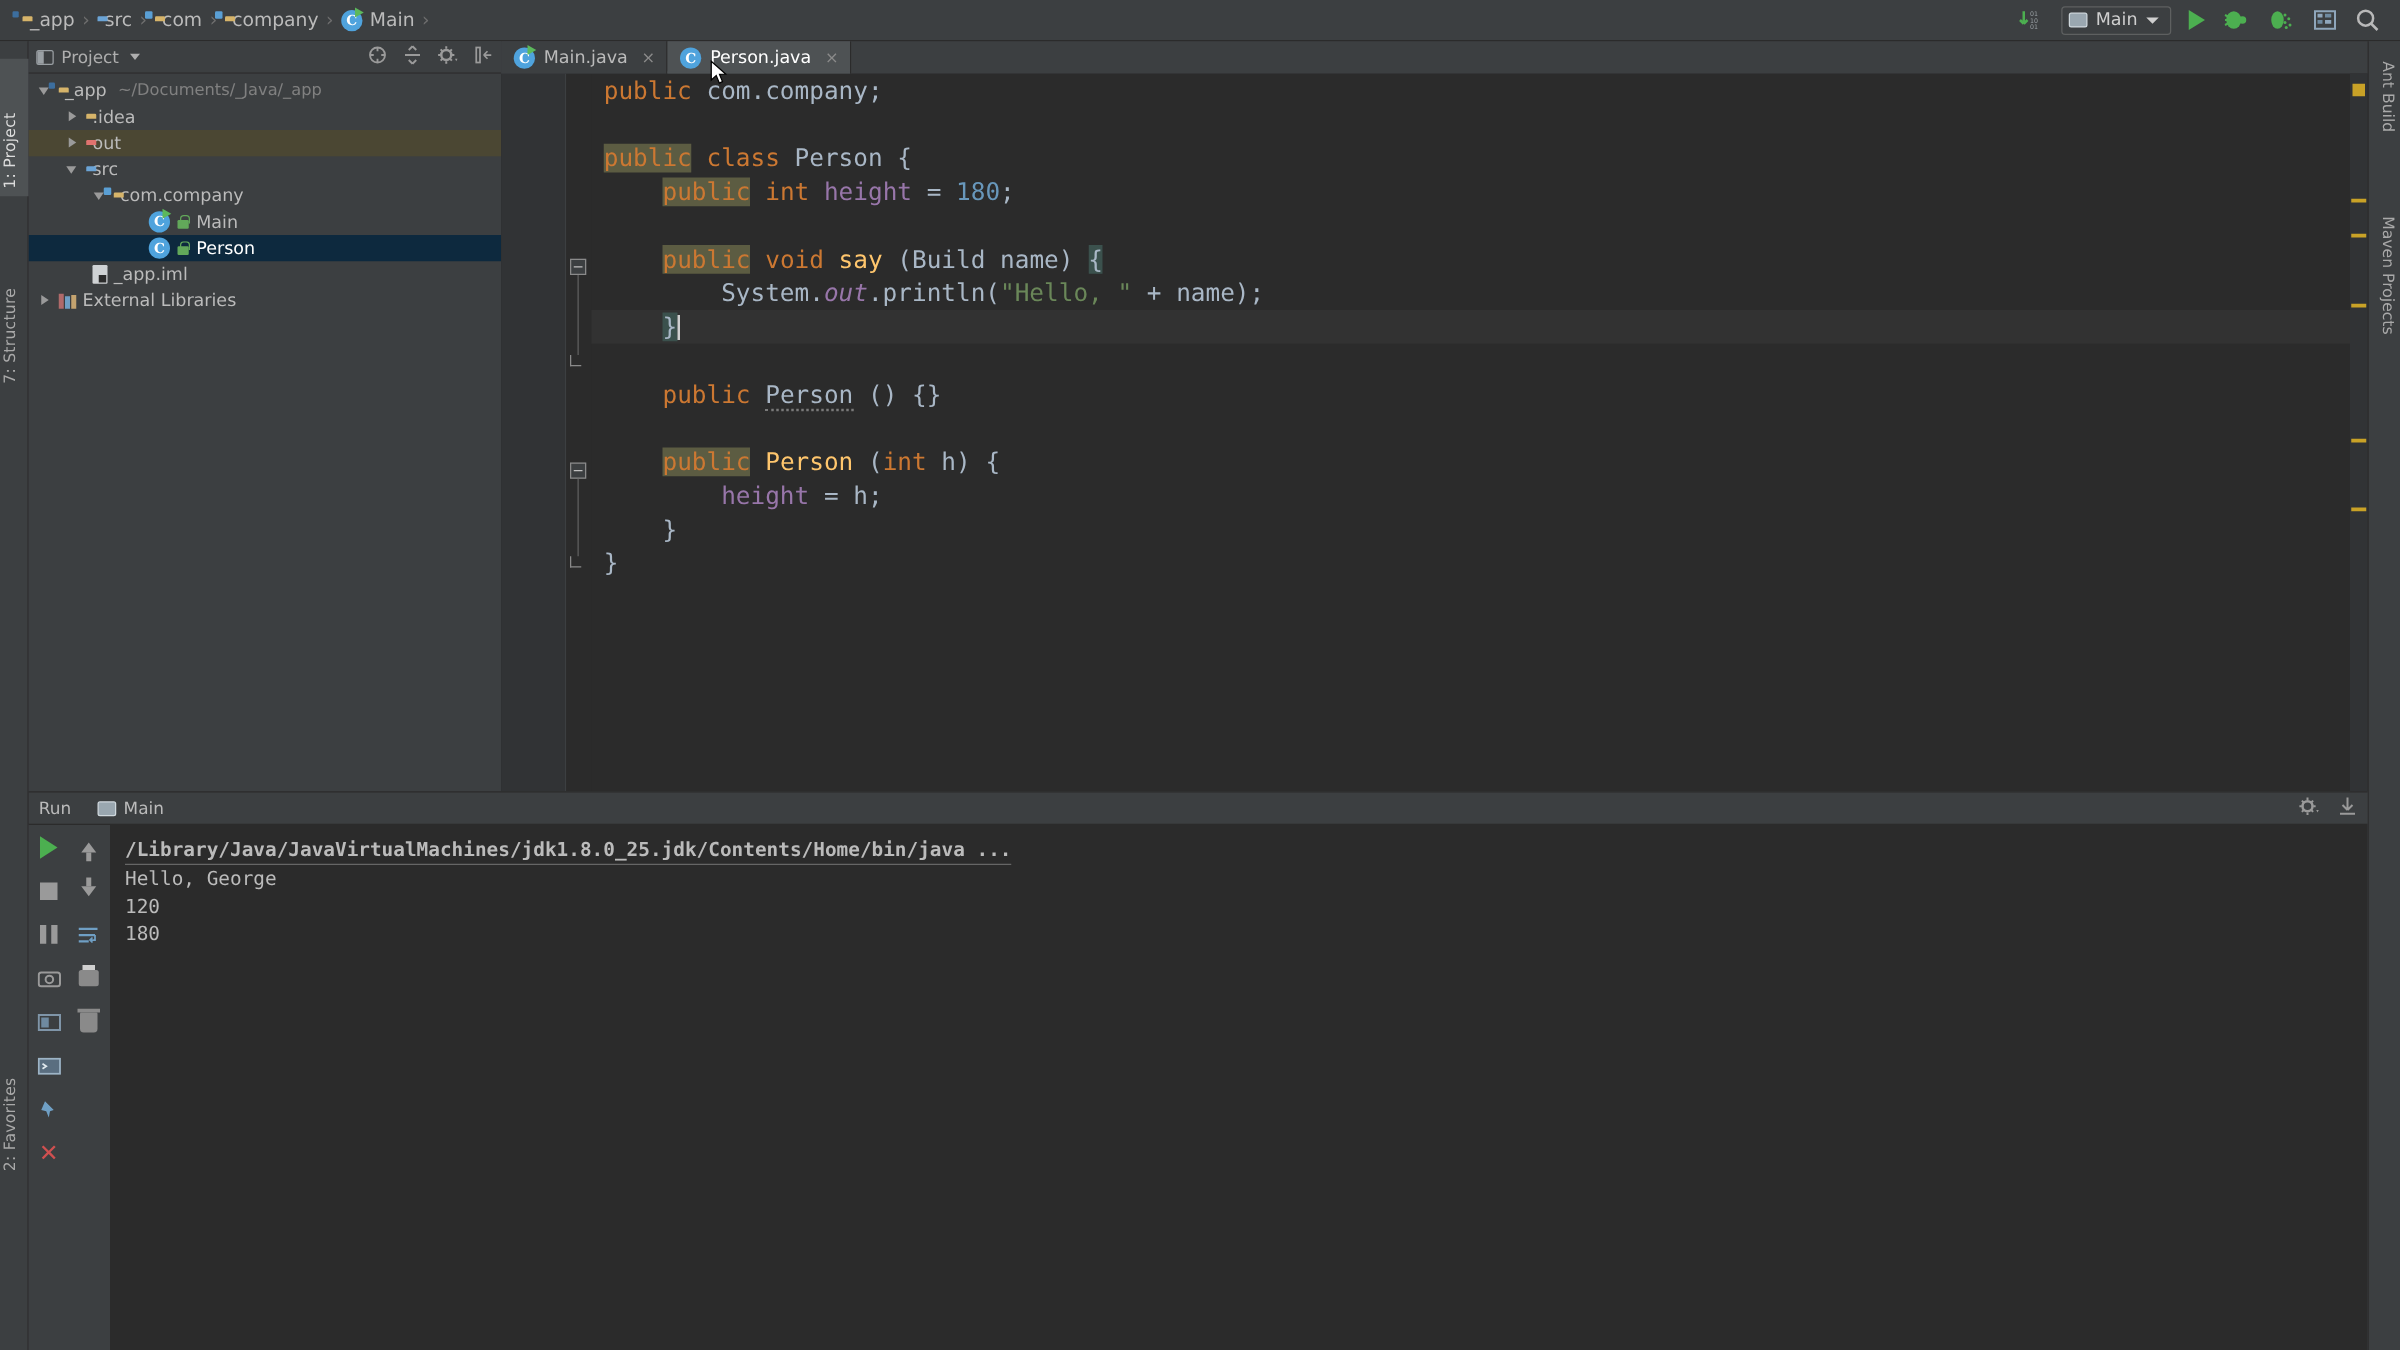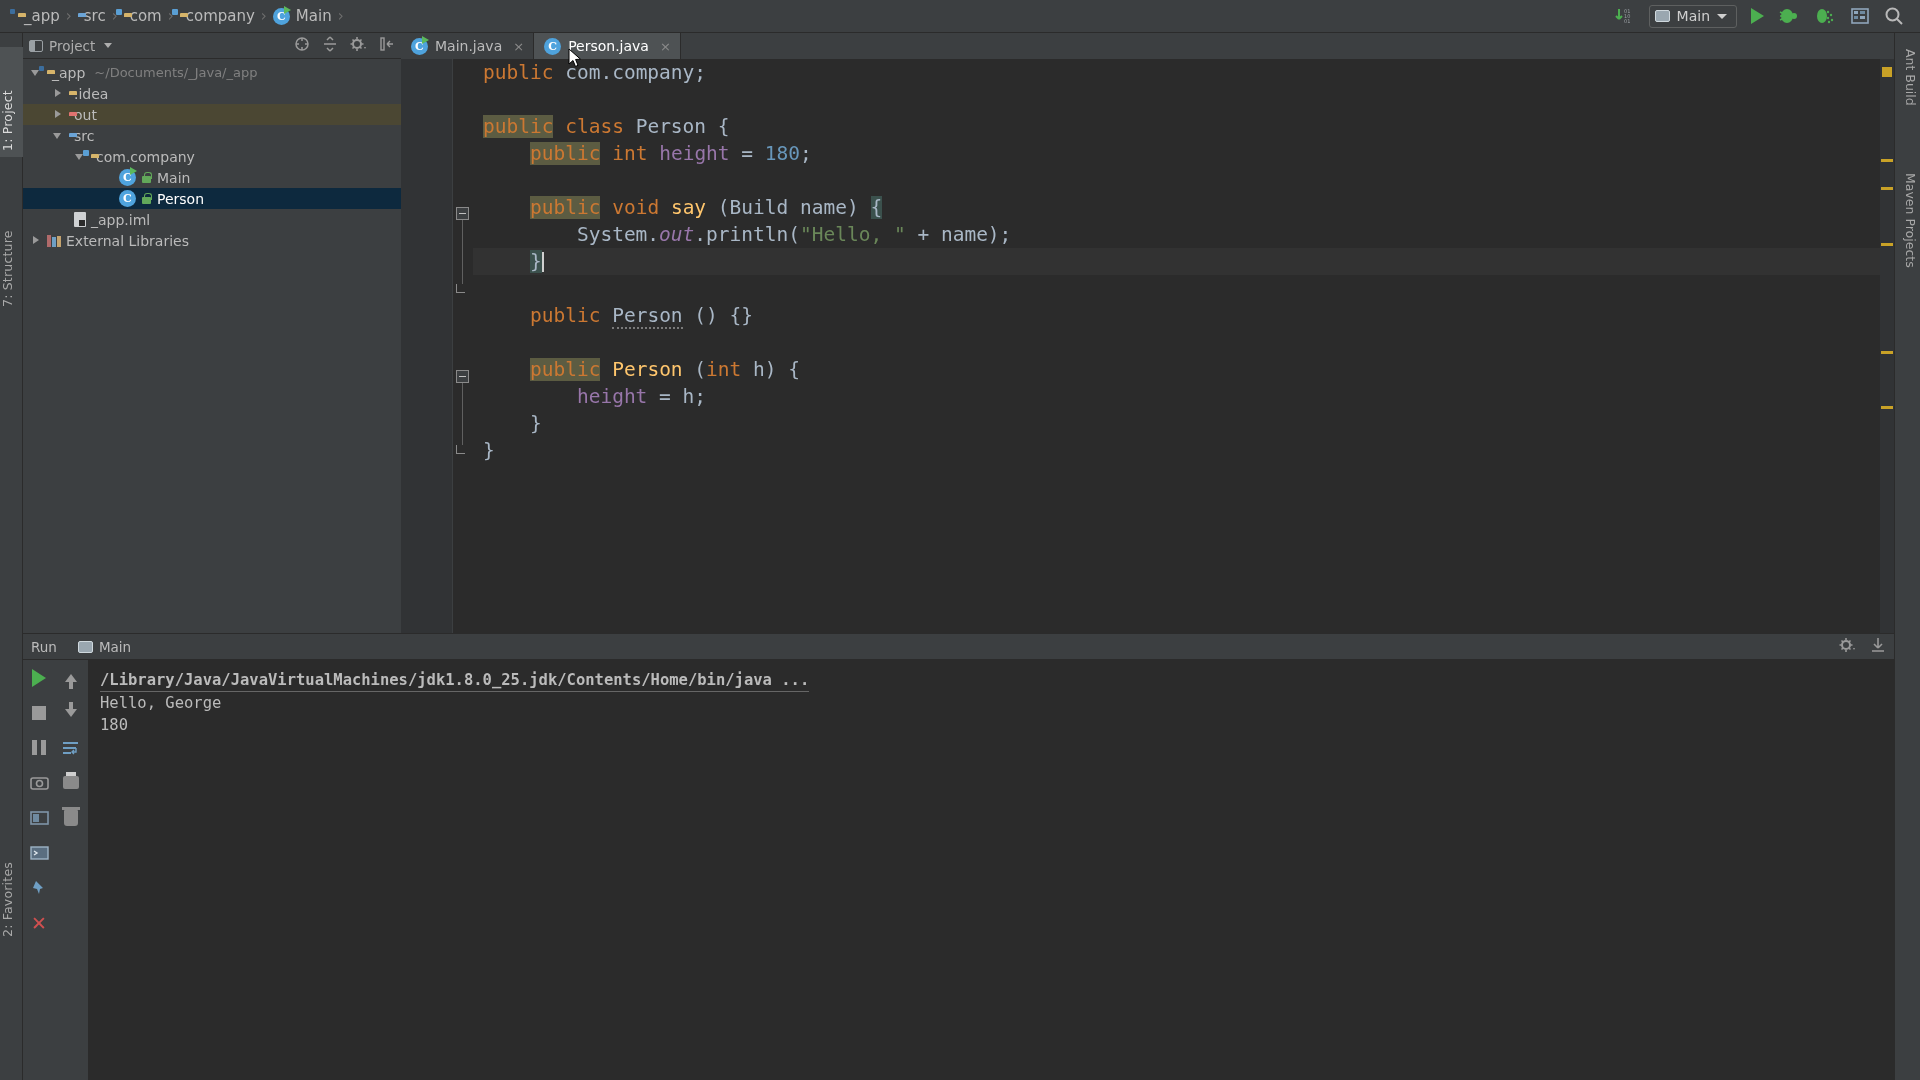--- a/index.html
+++ b/index.html
@@ -610,20 +610,21 @@
         </span>
       <span class="rbtn">
           <span class="trash"></span>
         </span>
     </div>
   </div>
 
   <div id="console">
     <div class="oline path">/Library/Java/JavaVirtualMachines/jdk1.8.0_25.jdk/Contents/Home/bin/java ...</div>
     <div class="oline">Hello, George</div>
+    <div class="oline">120</div>
     <div class="oline">180</div>
     <div class="oline">&nbsp;</div>
   </div>
 </div>
 
 <div id="mouse-cursor">
   <svg width="16" height="22" viewBox="0 0 16 22">
       <path d="M1 1 L1 16 L5 12.5 L7.5 18.5 L10 17.3 L7.6 11.5 L12.5 11.2 Z" fill="#ffffff" stroke="#000000" stroke-width="1"></path>
     </svg>
 </div>

